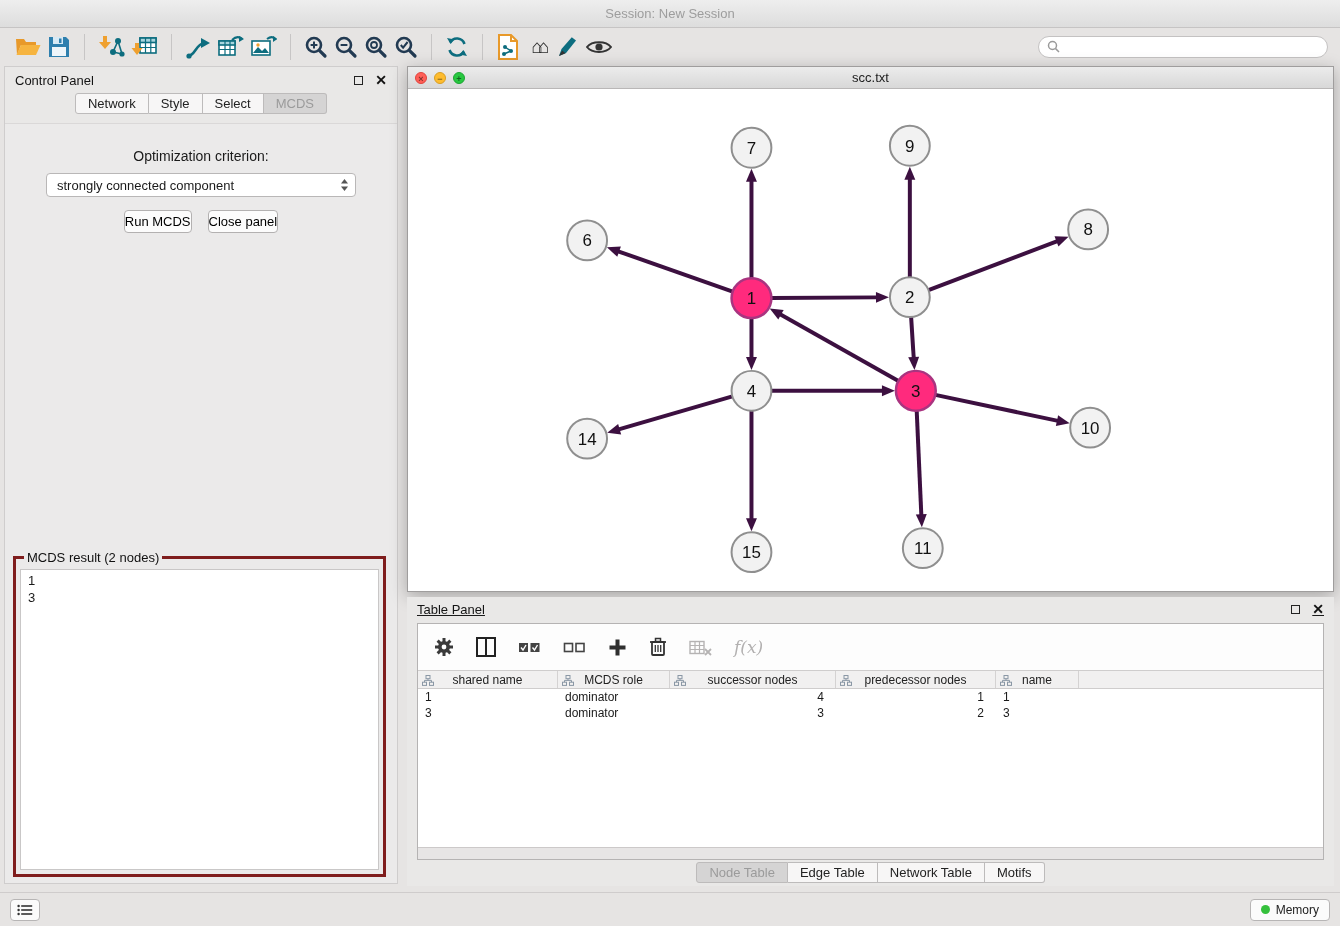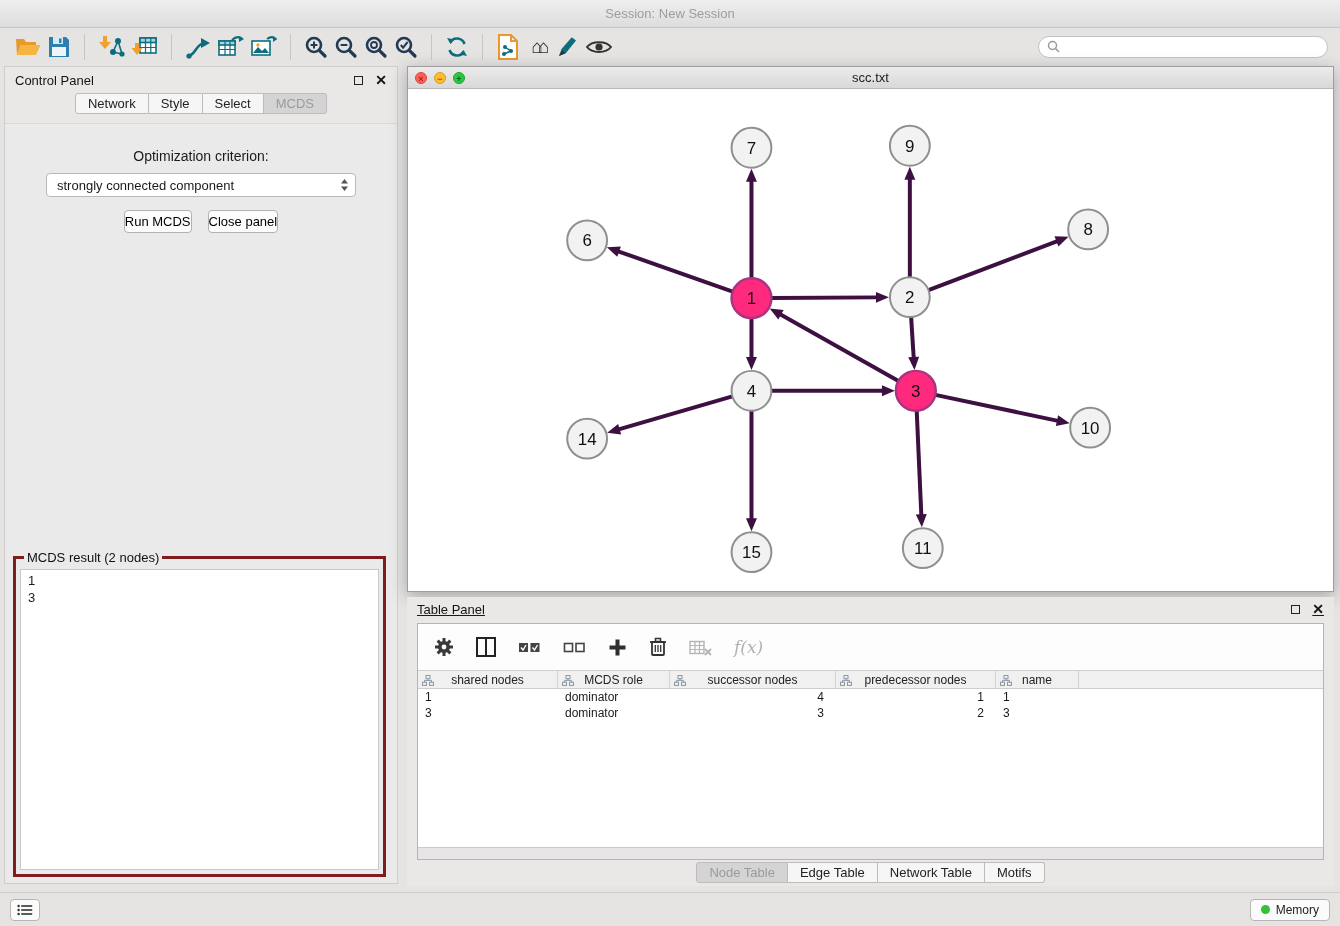--- a/index.html
+++ b/index.html
@@ -498,21 +498,21 @@
     </div>
 
     <div class="thead">
         <div class="th" style="width: 140px;">
           <svg class="attr-icon" width="12" height="11" viewBox="0 0 12 11">
             <rect x="4" y="0.5" width="4" height="3.2" fill="none" stroke="#8a97a5" stroke-width="1"></rect>
             <rect x="0.5" y="7.2" width="4" height="3.2" fill="none" stroke="#8a97a5" stroke-width="1"></rect>
             <rect x="7.5" y="7.2" width="4" height="3.2" fill="none" stroke="#8a97a5" stroke-width="1"></rect>
             <path d="M6 3.7 V5.4 M2.5 7.2 V5.4 H9.5 V7.2" stroke="#8a97a5" stroke-width="1" fill="none"></path>
           </svg>
-          <span class="th-label">shared nodes</span>
+          <span class="th-label">shared name</span>
         </div>
         <div class="th" style="width: 112px;">
           <svg class="attr-icon" width="12" height="11" viewBox="0 0 12 11">
             <rect x="4" y="0.5" width="4" height="3.2" fill="none" stroke="#8a97a5" stroke-width="1"></rect>
             <rect x="0.5" y="7.2" width="4" height="3.2" fill="none" stroke="#8a97a5" stroke-width="1"></rect>
             <rect x="7.5" y="7.2" width="4" height="3.2" fill="none" stroke="#8a97a5" stroke-width="1"></rect>
             <path d="M6 3.7 V5.4 M2.5 7.2 V5.4 H9.5 V7.2" stroke="#8a97a5" stroke-width="1" fill="none"></path>
           </svg>
           <span class="th-label">MCDS role</span>
         </div>

